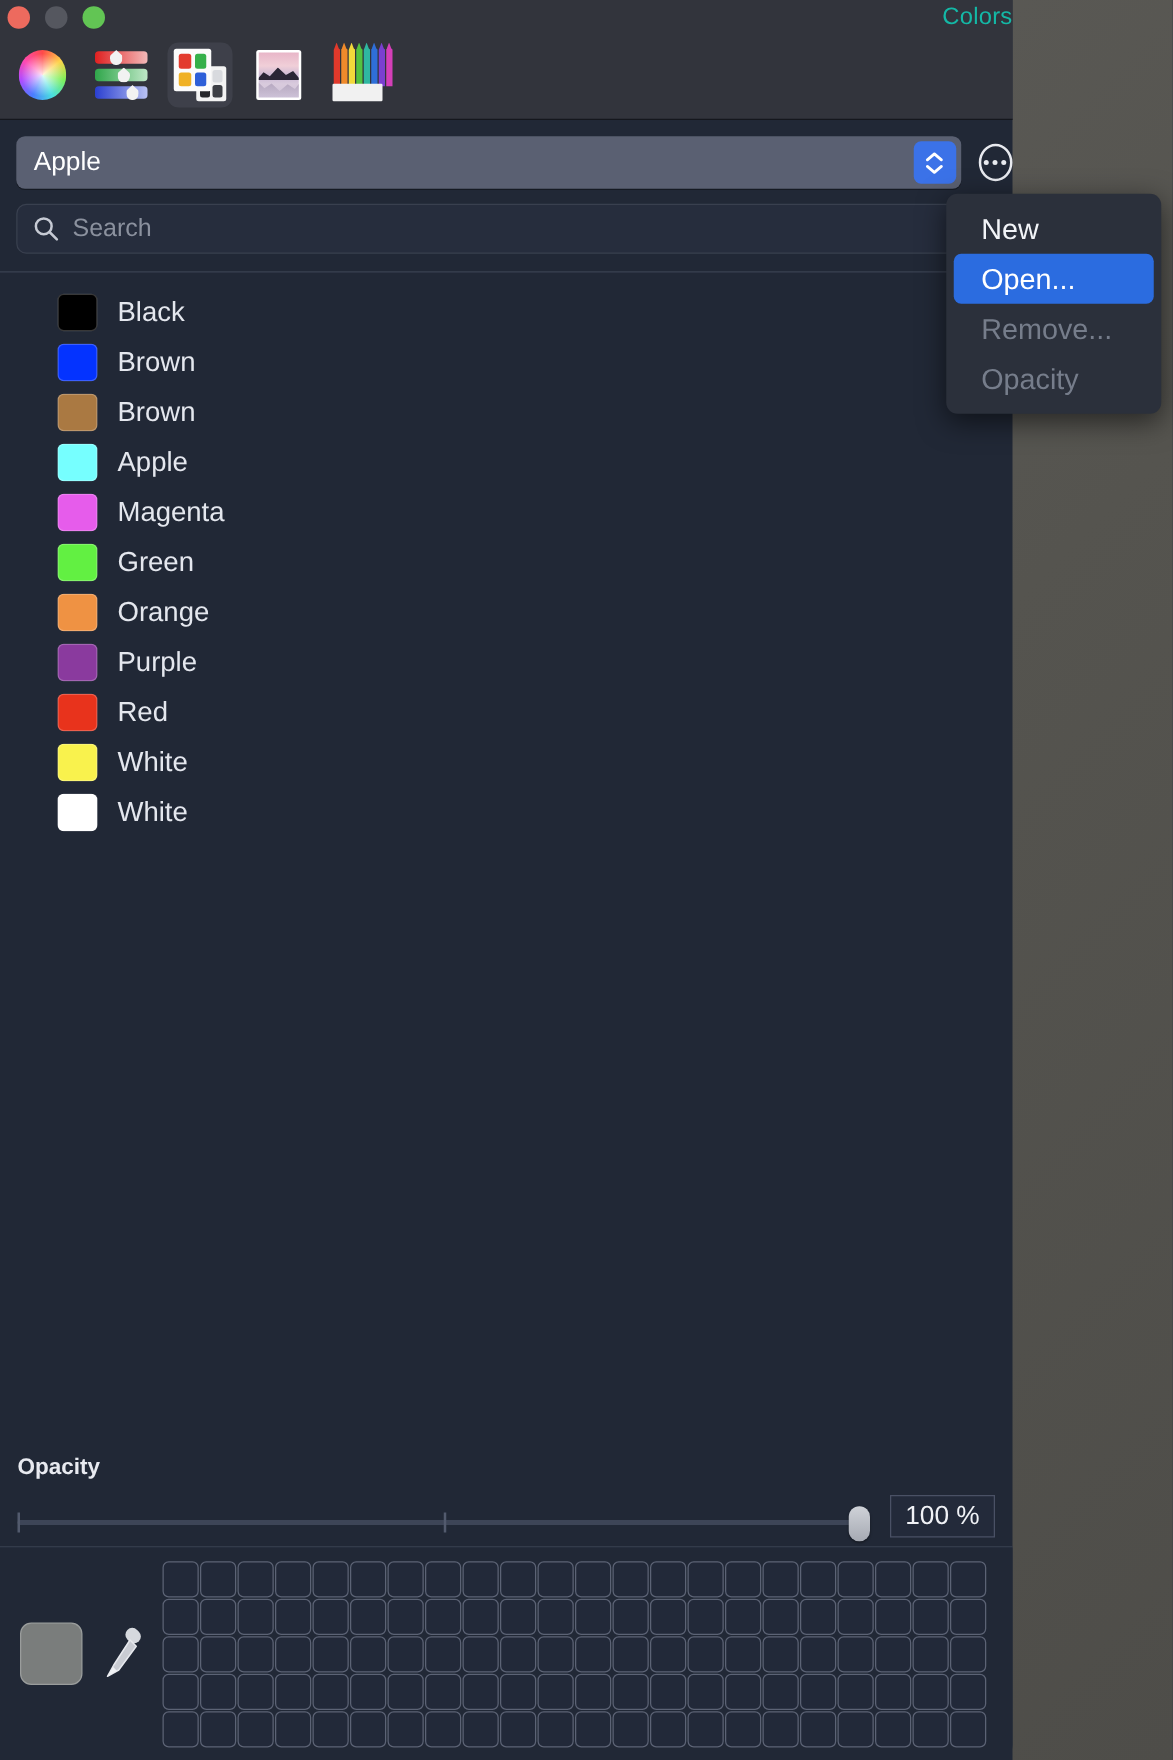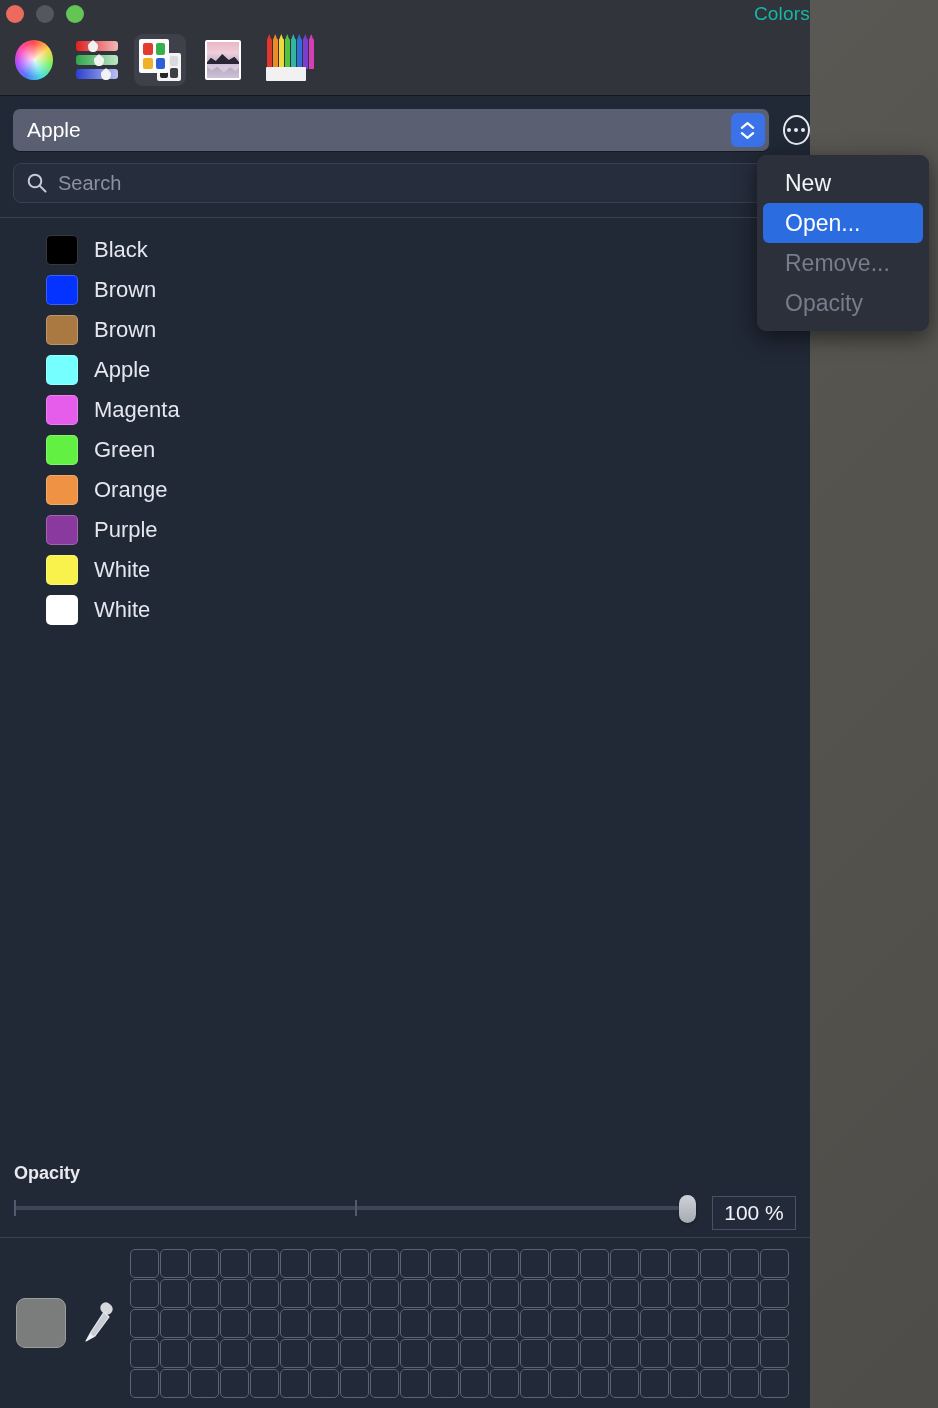--- a/index.html
+++ b/index.html
@@ -183,21 +183,21 @@
     flex: none;
   }
   .color-name { font-size: 22px; color: #e4e7ee; }
 
   
   #opacity-section {
     position: absolute; left: 0; right: 0; bottom: 178px;
     padding: 0 14px;
   }
   #opacity-label { font-size: 18px; color: #e8eaf0; font-weight: bold; margin-bottom: 12px; }
-  #opacity-row { display: flex; align-items: flex-start; gap: 16px; }
+  #opacity-row { display: flex; align-items: flex-end; gap: 16px; }
   #slider-track-wrap { position: relative; flex: 1; height: 24px; }
   #slider-line {
     position: absolute; left: 0; right: 0; top: 10px;
     height: 4px; background: #3d4557; border-radius: 2px;
   }
   .tick { position: absolute; top: 4px; width: 2px; height: 16px; background: #525a6d; }
   #slider-knob {
     position: absolute; right: 8px; top: -1px;
     width: 17px; height: 28px; border-radius: 9px;
     background: linear-gradient(180deg,#cfd2d8,#a6aab3);
@@ -405,20 +405,24 @@
         </div>
         <div class="color-row">
           <div class="swatch" style="background: rgb(239, 146, 67);"></div>
           <div class="color-name">Orange</div>
         </div>
         <div class="color-row">
           <div class="swatch" style="background: rgb(138, 58, 158);"></div>
           <div class="color-name">Purple</div>
         </div>
         <div class="color-row">
+          <div class="swatch" style="background: rgb(232, 51, 28);"></div>
+          <div class="color-name">Red</div>
+        </div>
+        <div class="color-row">
           <div class="swatch" style="background: rgb(249, 242, 77);"></div>
           <div class="color-name">White</div>
         </div>
         <div class="color-row">
           <div class="swatch" style="background: rgb(255, 255, 255);"></div>
           <div class="color-name">White</div>
         </div>
       </div>
 
   </div>

